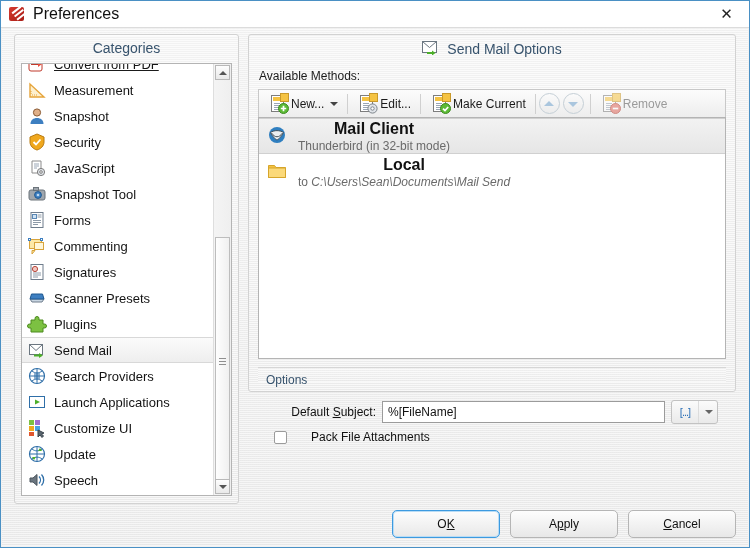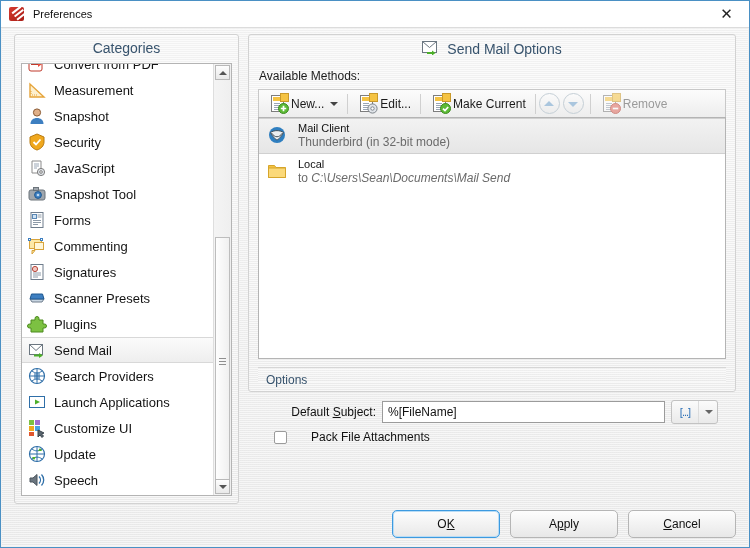--- a/index.html
+++ b/index.html
@@ -21,21 +21,21 @@
   .app-icon{width:16px;height:16px;margin-left:8px;position:relative;flex:none;}
   .app-icon .sq{
     position:absolute;left:0;top:1px;width:15px;height:14px;
     background:linear-gradient(135deg,#d63a2f 0%,#a81d16 100%);
     border-radius:2px;
   }
   .app-icon .slash{
     position:absolute;left:2px;top:3px;width:11px;height:2px;background:#fff;
     transform:rotate(-38deg);box-shadow:0 4px 0 #fff, 0 8px 0 #fff;
   }
-  .title-text{margin-left:8px;font-size:11px;color:#111;}
+  .title-text{margin-left:8px;font-size:16px;color:#111;}
   .close-btn{
     position:absolute;right:0;top:0;width:45px;height:25px;
     display:flex;align-items:center;justify-content:center;
     font-size:15px;color:#222;background:transparent;border:none;cursor:pointer;
     font-family:"Liberation Sans", sans-serif;
   }
   
   .dlg-body{
     position:absolute;left:1px;top:27px;right:1px;bottom:1px;
     background:
@@ -62,21 +62,21 @@
   }
   .cat-scroll{position:absolute;left:0;top:0;right:17px;bottom:0;overflow:hidden;}
   .cat-item{
     height:26px;display:flex;align-items:center;padding-left:5px;
     box-sizing:border-box;cursor:default;
   }
   .cat-item.selected{
     background:linear-gradient(180deg,#fbfbfb,#eeeeee);
     border-top:1px solid #d8d8d8;border-bottom:1px solid #d8d8d8;
   }
-  .cat-item.partial{margin-top:-13px;}
+  .cat-item.partial{margin-top:-13px;text-decoration:underline;}
   .cat-ico{width:20px;height:20px;margin-right:7px;flex:none;position:relative;}
   .cat-label{font-size:13px;color:#141414;white-space:nowrap;}
   
   .vscroll{
     position:absolute;right:0;top:0;width:17px;bottom:0;
     background:linear-gradient(90deg,#f4f4f4,#efefef);
     border-left:1px solid #dedede;
   }
   .vbtn{
     position:absolute;left:1px;width:15px;height:15px;
@@ -160,21 +160,21 @@
   .method-row{
     height:36px;display:flex;align-items:center;padding-left:8px;box-sizing:border-box;
     cursor:default;
   }
   .method-row.selected{
     background:linear-gradient(180deg,#f2f2f2,#e6e6e6);
     border-top:1px solid #d0d0d0;border-bottom:1px solid #d0d0d0;
   }
   .m-ico{width:22px;height:22px;margin-right:9px;flex:none;position:relative;}
   .m-txt{line-height:1.25;}
-  .m-name{font-size:11px;font-weight:normal;color:#111;}
+  .m-name{font-size:16px;font-weight:bold;color:#111;text-align:center;}
   .m-sub{font-size:12px;color:#6a6a6a;}
   .m-sub i{font-style:italic;}
   
   .options-group{
     position:absolute;left:9px;top:304px;right:9px;bottom:9px;
     box-sizing:border-box;
     border-top:1px solid #d6d6d6;
     background:
       repeating-linear-gradient(0deg,rgba(255,255,255,.6) 0 1px,rgba(0,0,0,.014) 1px 2px),
       linear-gradient(180deg,#f4f4f4,#ededed);

